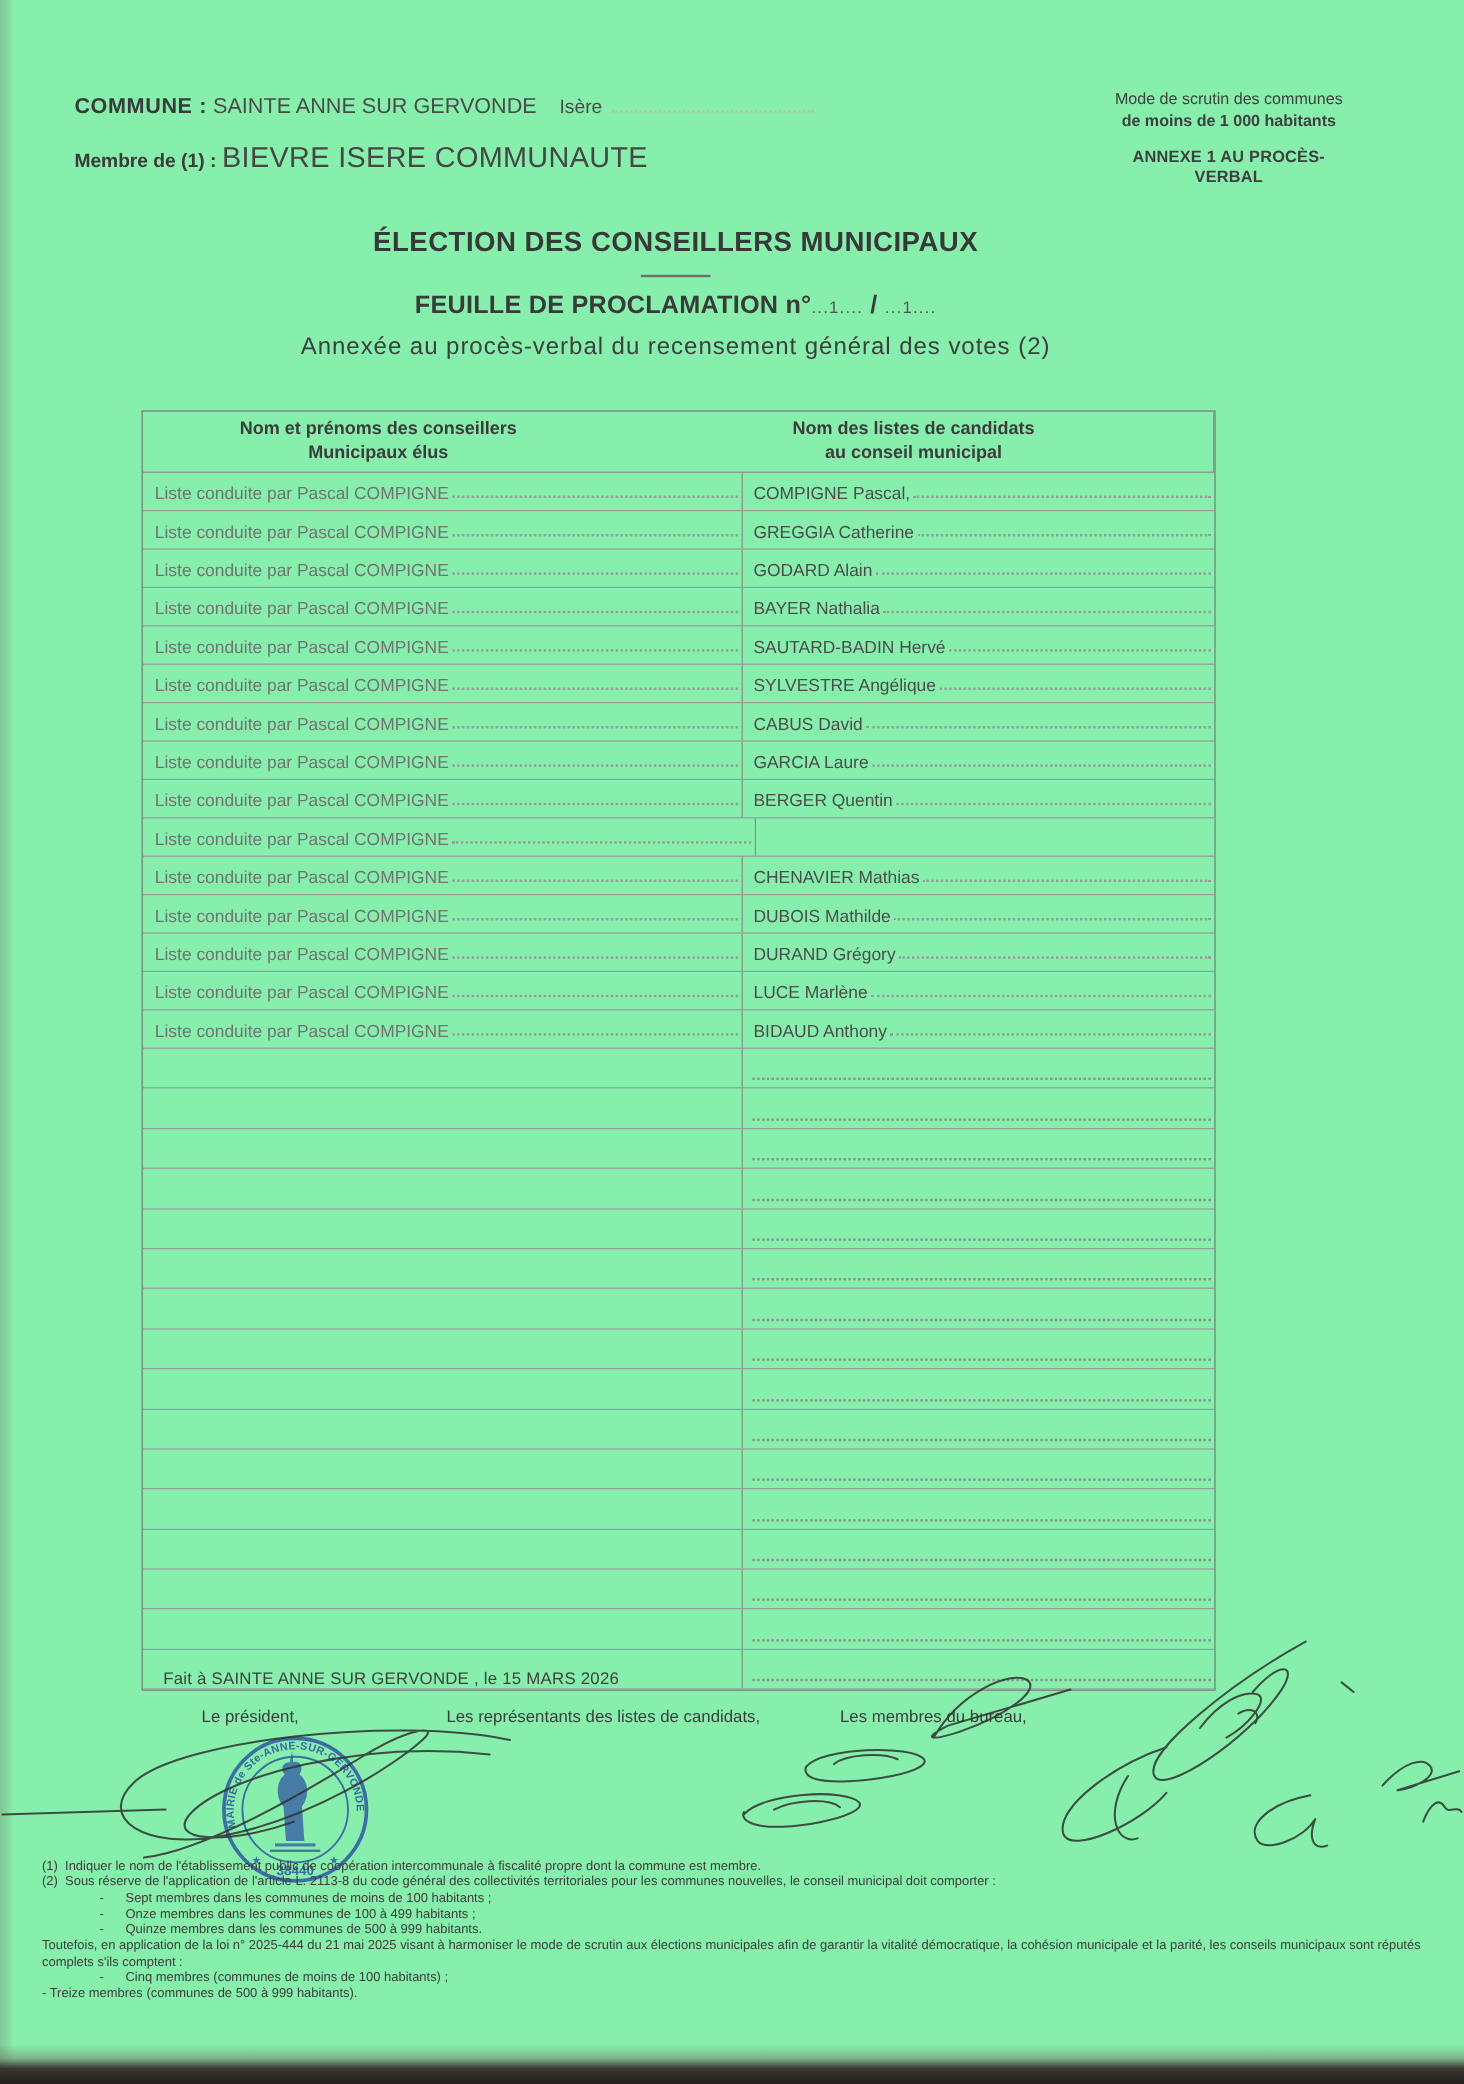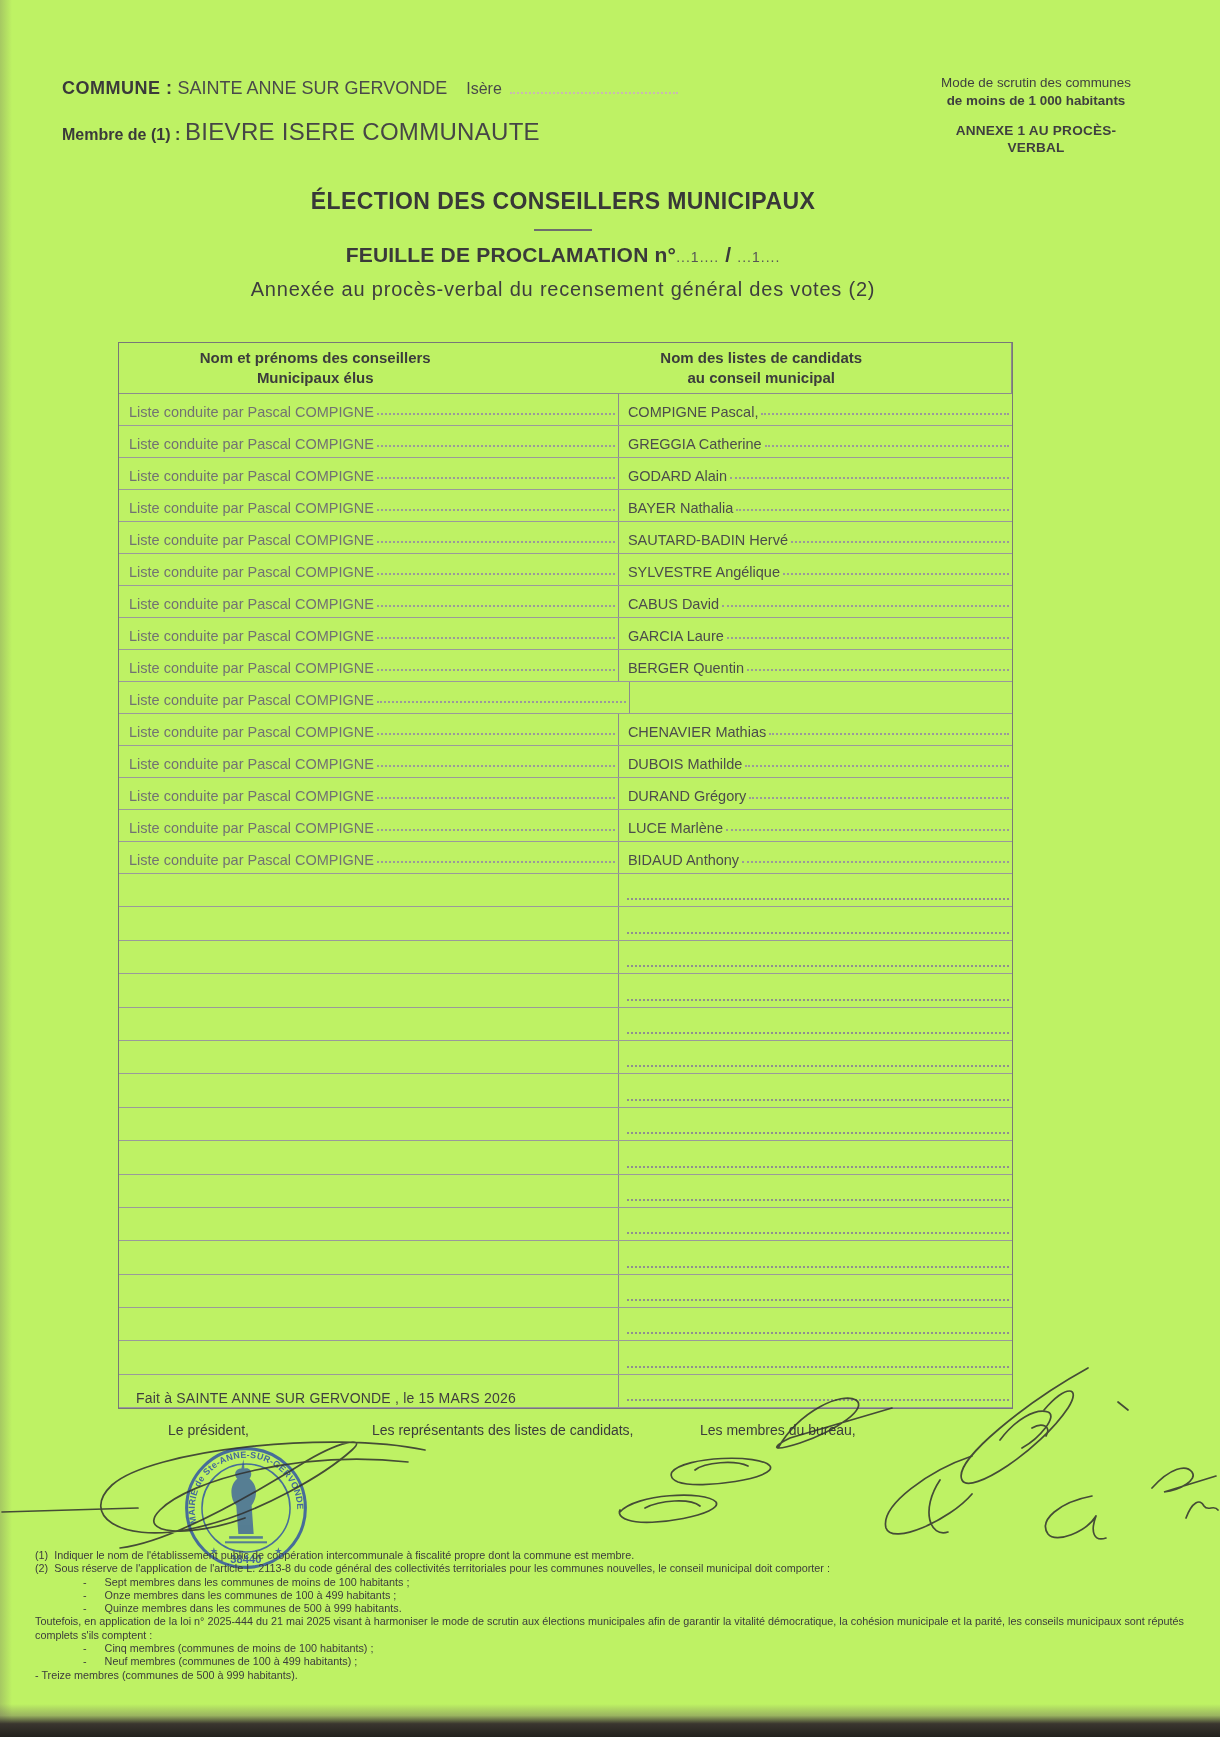--- a/index.html
+++ b/index.html
@@ -1,36 +1,36 @@
 <!DOCTYPE html>
 <html><head>
 <meta charset="utf-8">
 <style>
   html,body{margin:0;padding:0;background:#d8d5d0;}
   .page{
     position:relative;width:1220px;height:1737px;margin:0 auto;
-    background:#bef264;overflow:hidden;
+    background:#86efac;overflow:hidden;
     font-family:"Liberation Sans","DejaVu Sans",sans-serif;
     color:#3d3d3d;
   }
   .abs{position:absolute;}
   
   .edge-left{left:0;top:0;width:12px;height:100%;
     background:linear-gradient(90deg,rgba(110,104,94,.30),rgba(110,104,94,0));}
   .scan-bottom{left:0;top:1704px;width:100%;height:33px;
     background:linear-gradient(to bottom,rgba(90,85,75,0) 0%,rgba(110,104,92,.45) 35%,#3a362f 60%,#23211d 100%);}
   
   .hdr-line1{left:62px;top:78px;font-size:18px;color:#4a4a4a;white-space:nowrap;}
   .hdr-line1 .lbl{font-weight:bold;color:#3a3a3a;letter-spacing:.5px;}
   .hdr-line1 .dept{font-size:16px;margin-left:14px;}
   .dotfill{display:inline-block;width:168px;border-bottom:2px dotted #c9b9b2;vertical-align:baseline;margin-left:8px;}
   .hdr-line2{left:62px;top:118px;font-size:17px;color:#464646;white-space:nowrap;}
   .hdr-line2 .lbl{font-weight:bold;font-size:16px;color:#3a3a3a;}
   .hdr-line2 .val{font-size:24px;letter-spacing:.3px;text-align:center;}
-  .hdr-right{right:40px;top:74px;width:288px;text-align:center;font-size:13.4px;color:#3f3f3f;line-height:1.35;}
+  .hdr-right{right:52px;top:74px;width:288px;text-align:center;font-size:13.4px;color:#3f3f3f;line-height:1.35;}
   .hdr-right .b{font-weight:bold;}
   .annexe{margin-top:13px;font-weight:bold;font-size:13.6px;line-height:1.25;letter-spacing:.2px;}
   
   .title-wrap{left:112px;top:188px;width:902px;text-align:center;}
   .doc-title{font-size:23px;font-weight:bold;letter-spacing:.4px;color:#383838;}
   .rule{width:58px;height:2px;background:#6e6e6e;margin:14px auto 12px auto;}
   .proclamation{font-size:21px;font-weight:bold;color:#3a3a3a;letter-spacing:.2px;}
   .proclamation .num{font-size:14px;font-weight:normal;color:#555;letter-spacing:1px;}
   .proclamation .sep{font-weight:bold;}
   .doc-subtitle{margin-top:11px;font-size:20px;font-weight:400;letter-spacing:.8px;color:#3e3e3e;}
@@ -400,18 +400,17 @@
   </svg>
 
   <div class="abs footnotes" id="footnotes">
       <div class="fn-line">(1)  Indiquer le nom de l'établissement public de coopération intercommunale à fiscalité propre dont la commune est membre.</div>
       <div class="fn-line">(2)  Sous réserve de l'application de l'article L. 2113-8 du code général des collectivités territoriales pour les communes nouvelles, le conseil municipal doit comporter :</div>
       <div class="fn-line ind">-      Sept membres dans les communes de moins de 100 habitants ;</div>
       <div class="fn-line ind">-      Onze membres dans les communes de 100 à 499 habitants ;</div>
       <div class="fn-line ind">-      Quinze membres dans les communes de 500 à 999 habitants.</div>
       <div class="fn-line">Toutefois, en application de la loi n° 2025-444 du 21 mai 2025 visant à harmoniser le mode de scrutin aux élections municipales afin de garantir la vitalité démocratique, la cohésion municipale et la parité, les conseils municipaux sont réputés complets s'ils comptent :</div>
       <div class="fn-line ind">-      Cinq membres (communes de moins de 100 habitants) ;</div>
-      <div class="fn-line ind">-      Neuf membres (communes de 100 à 499 habitants) ;</div>
       <div class="fn-line">- Treize membres (communes de 500 à 999 habitants).</div>
     </div>
 
   <div class="abs scan-bottom"></div>
 </div>
 
 </body></html>

